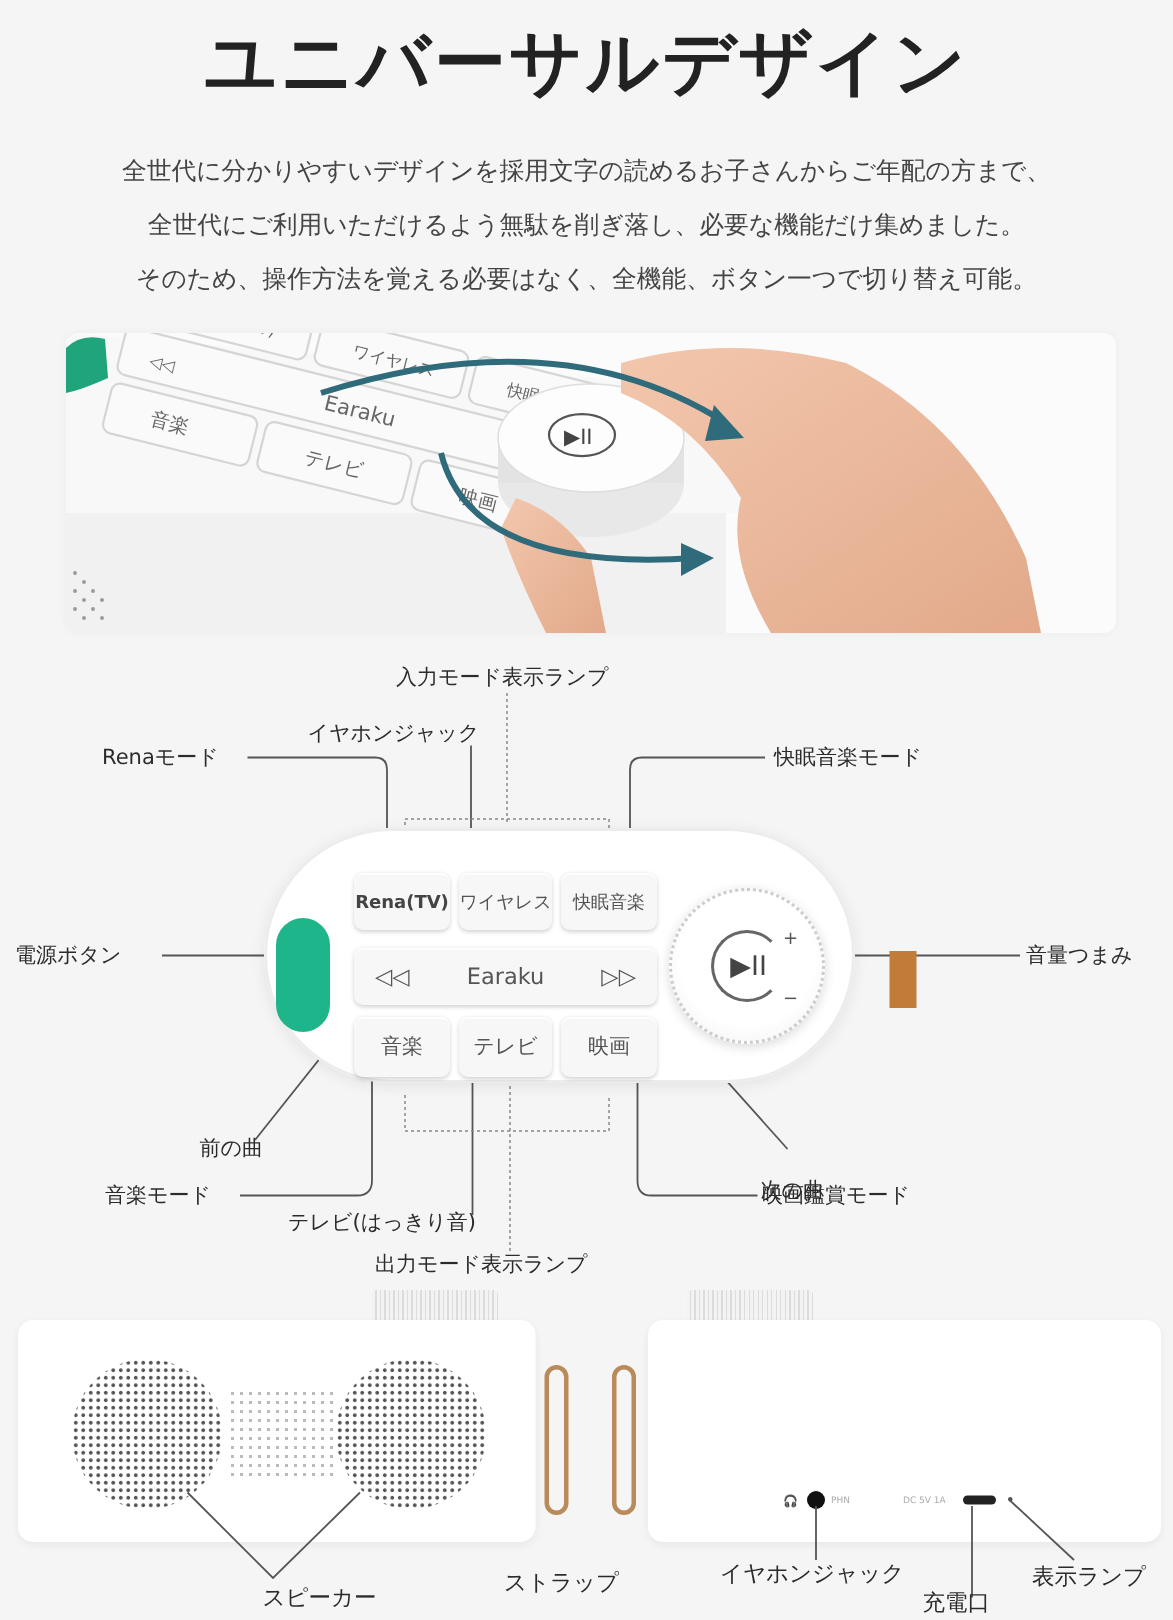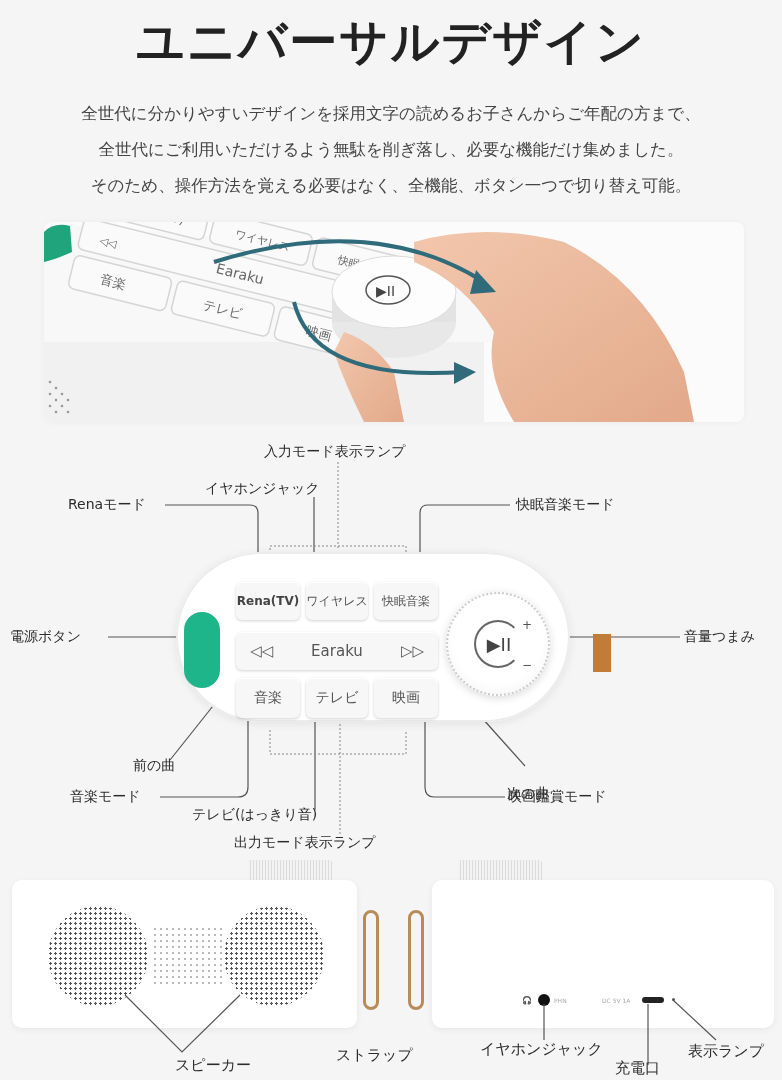--- a/index.html
+++ b/index.html
@@ -167,21 +167,21 @@
 <div class="lbl" style="left:205px;top:480px;">イヤホンジャック</div>
 <div class="lbl" style="left:68px;top:496px;">Renaモード</div>
 <div class="lbl" style="left:516px;top:496px;">快眠音楽モード</div>
 <div class="lbl" style="left:10px;top:628px;">電源ボタン</div>
 <div class="lbl" style="left:684px;top:628px;">音量つまみ</div>
 <div class="lbl" style="left:133px;top:745px;margin-top:12px;">前の曲</div>
 <div class="lbl" style="left:507px;top:762px;margin-top:23px;">次の曲</div>
 <div class="lbl" style="left:70px;top:788px;">音楽モード</div>
 <div class="lbl" style="left:508px;top:788px;">映画鑑賞モード</div>
 <div class="lbl" style="left:192px;top:806px;">テレビ(はっきり音)</div>
-<div class="lbl" style="left:234px;top:834px;">出力モード表示ランプ</div>
+<div class="lbl" style="left:250px;top:834px;">出力モード表示ランプ</div>
 
 <div class="knob-top" style="left:248px;top:860px;"></div>
 <div class="bottom-left">
   <div class="grille" style="left:36px;top:26px;"></div>
   <div class="grille-mid" style="left:140px;top:46px;"></div>
   <div class="grille" style="left:212px;top:26px;"></div>
 </div>
 <div class="strap" style="left:363px;top:910px;"></div>
 <div class="strap" style="left:408px;top:910px;"></div>
 

